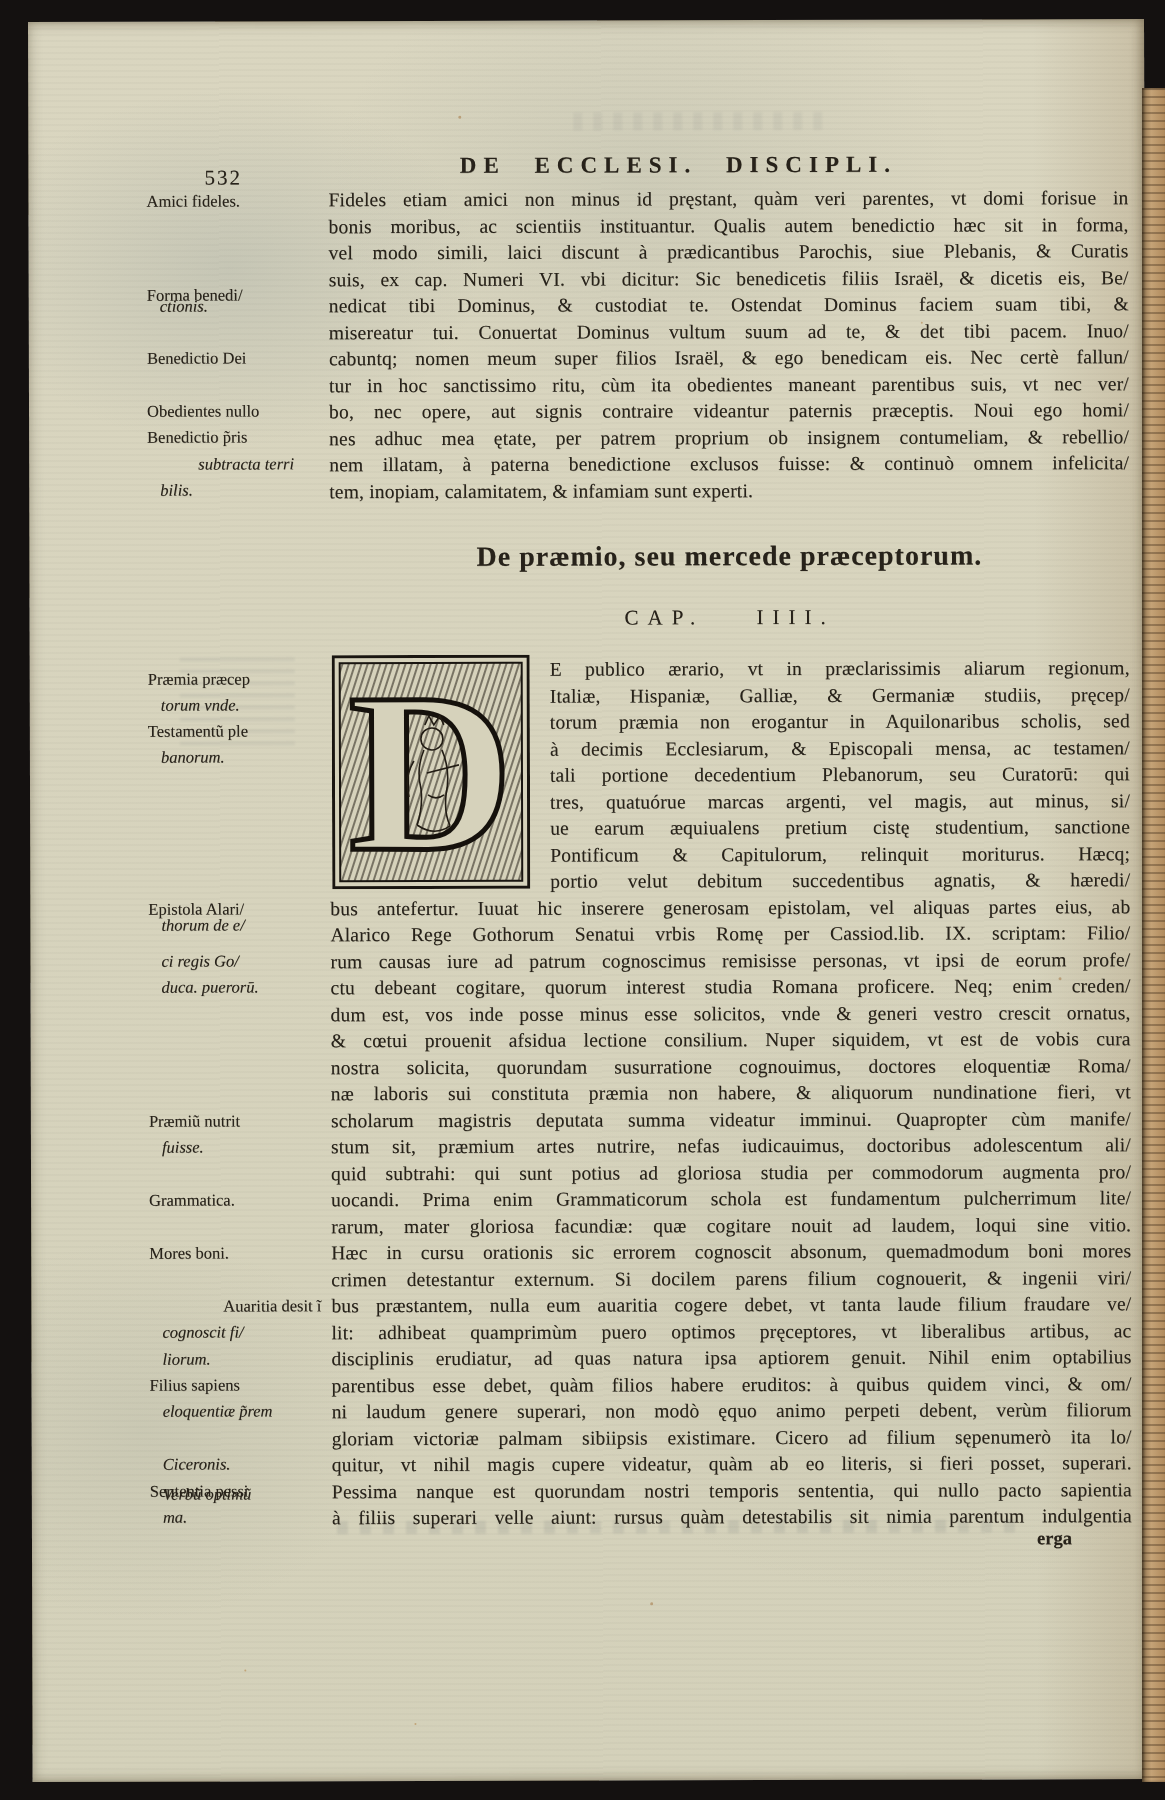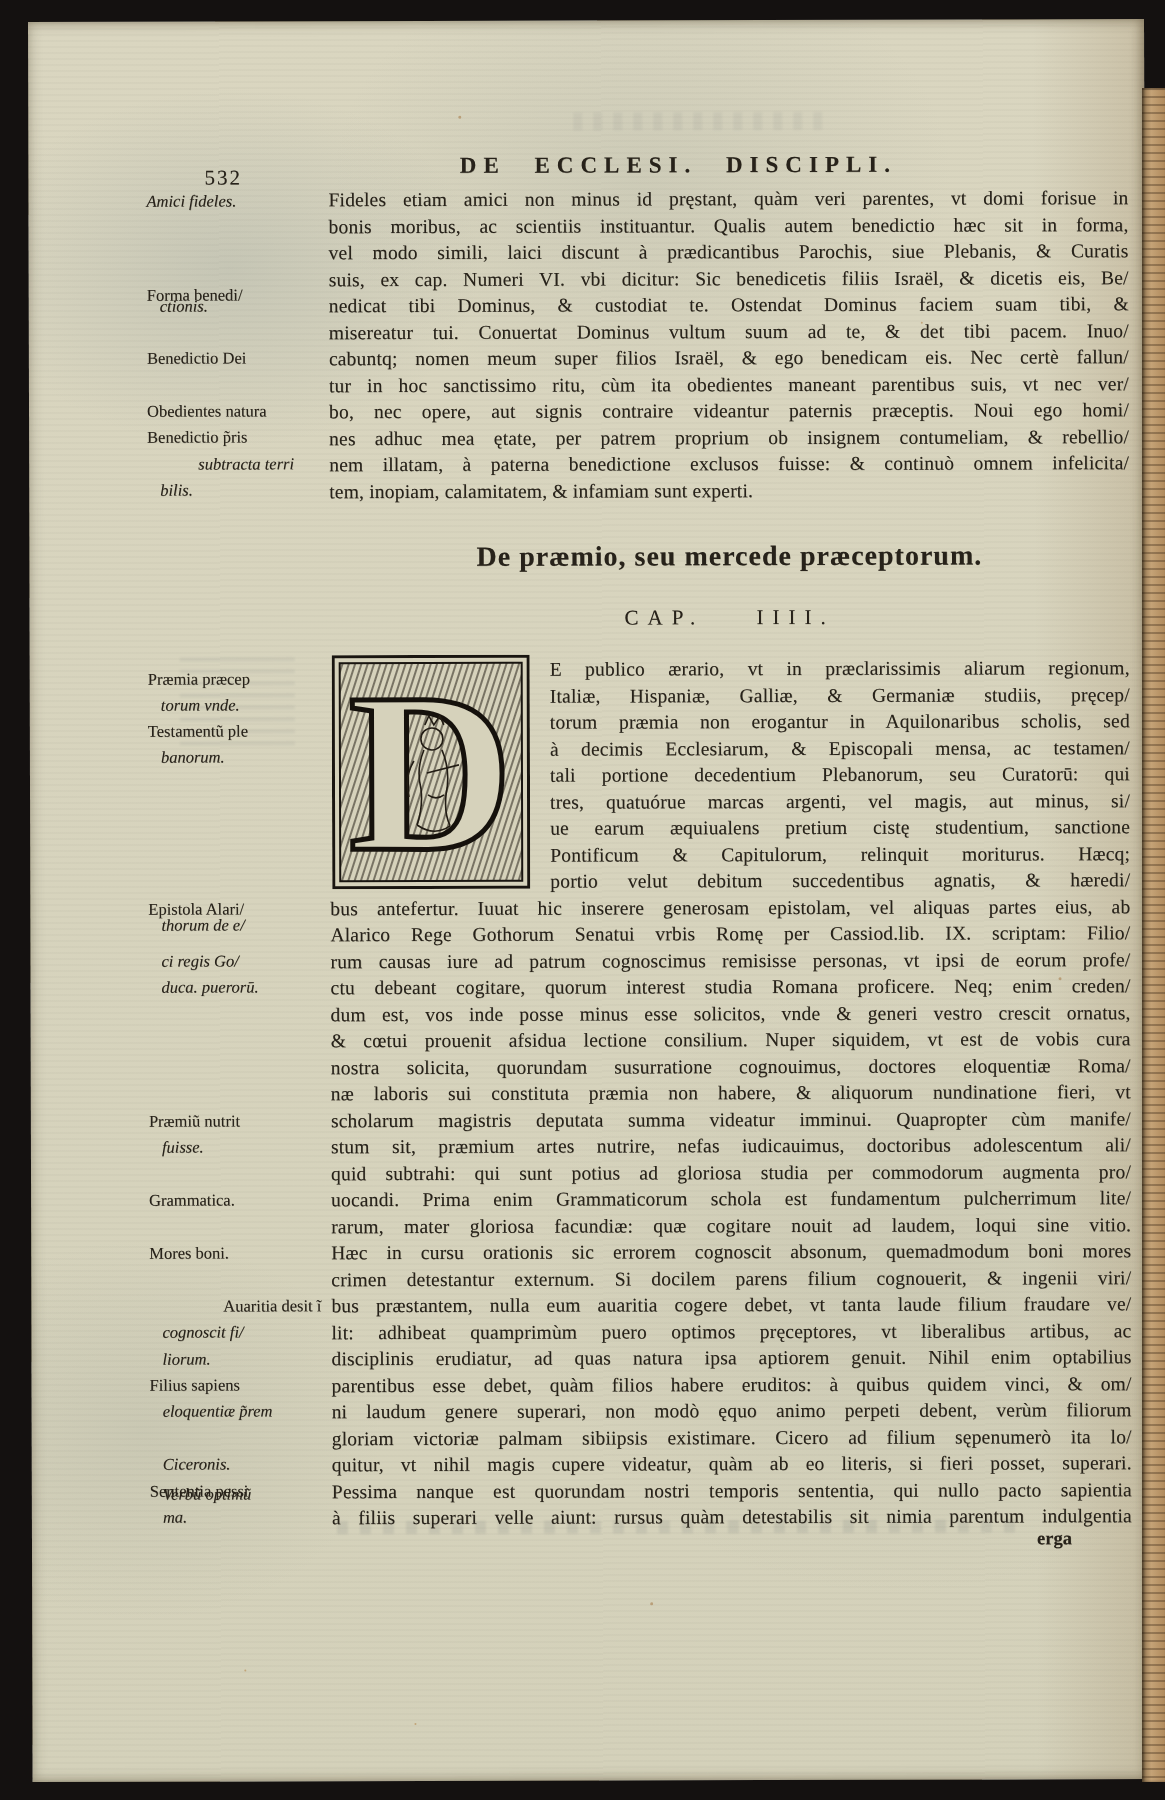--- a/index.html
+++ b/index.html
@@ -62,25 +62,25 @@
 
     <div class="ghost g3"></div>
     <div class="ghost g2"></div>
     <div class="ghost g1"></div>
 
     <div class="folio ink">532</div>
     <div class="running-title ink">DE  ECCLESI.  DISCIPLI.</div>
 
     <div class="margin-col">
 
-    <div class="mline ink" style="top: 168px; font-style: italic;">Amici fideles.</div>
+    <div class="mline ink" style="top: 168px;">Amici fideles.</div>
         <div class="mline ink" style="top: 262px;">Forma benedi/</div>
         <div class="mline ink cont" style="top: 273px;">ctionis.</div>
         <div class="mline ink" style="top: 325px;">Benedictio Dei</div>
-        <div class="mline ink" style="top: 378px;">Obedientes natura</div>
+        <div class="mline ink" style="top: 378px;">Obedientes nullo</div>
         <div class="mline ink" style="top: 404px;">Benedictio p̃ris</div>
         <div class="mline ink cont" style="top: 431px; text-align: center;">subtracta terri</div>
         <div class="mline ink cont" style="top: 457px;">bilis.</div>
         <div class="mline ink" style="top: 646px;">Præmia præcep</div>
         <div class="mline ink cont" style="top: 672px;">torum vnde.</div>
         <div class="mline ink" style="top: 698px;">Testamentũ ple</div>
         <div class="mline ink cont" style="top: 724px;">banorum.</div>
         <div class="mline ink" style="top: 876px;">Epistola Alari/</div>
         <div class="mline ink cont" style="top: 928px;">ci regis Go/</div>
         <div class="mline ink cont" style="top: 892px;">thorum de e/</div>

